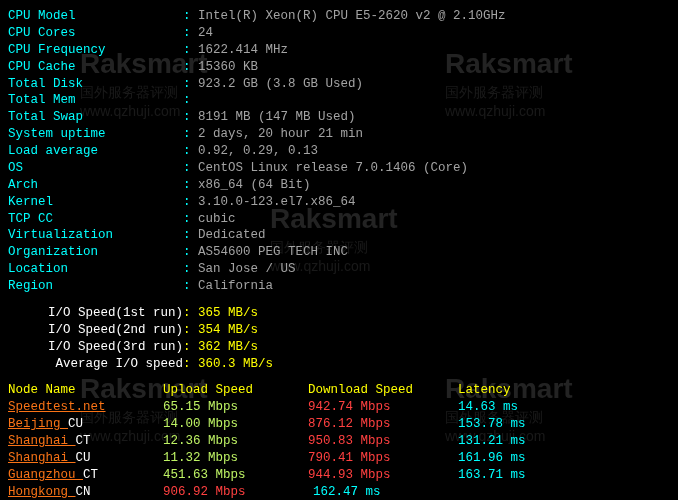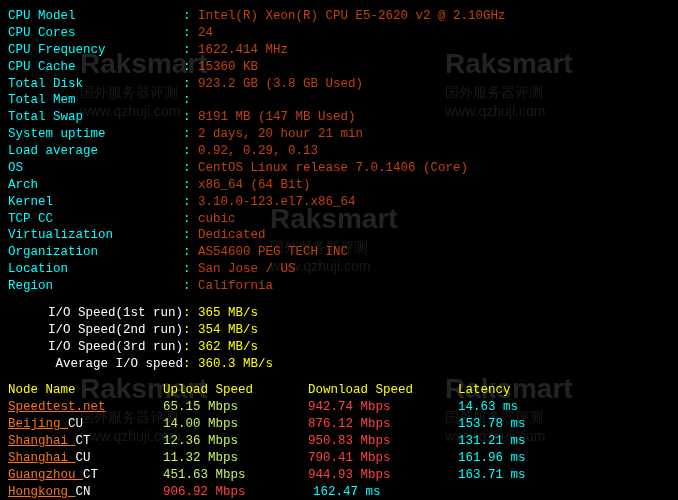--- a/index.html
+++ b/index.html
@@ -34,21 +34,21 @@
   .wm1 { top: 45px; left: 80px; }
   .wm2 { top: 45px; left: 445px; }
   .wm3 { top: 200px; left: 270px; }
   .wm4 { top: 370px; left: 80px; }
   .wm5 { top: 370px; left: 445px; }
 
   .section { margin-bottom: 10px; position: relative; z-index: 1; }
   .row { display: flex; }
   .label { color: #00ffff; width: 175px; flex-shrink: 0; }
   .colon { color: #00ffff; width: 15px; flex-shrink: 0; }
-  .value { color: #c2410c; }
+  .value { color: #a3a3a3; }
   .white { color: #ffffff; text-align: right; }
   .yellow { color: #f97316; text-decoration: underline; }
   .green { color: #bef264; }
   .red { color: #ff4040; }
   .cyan { color: #00ffff; }
 
   .io-row .label { width: 175px; color: #ffffff; }
   .io-row .colon { color: #ffff00; }
   .io-row .value { color: #ffff00; }
 

